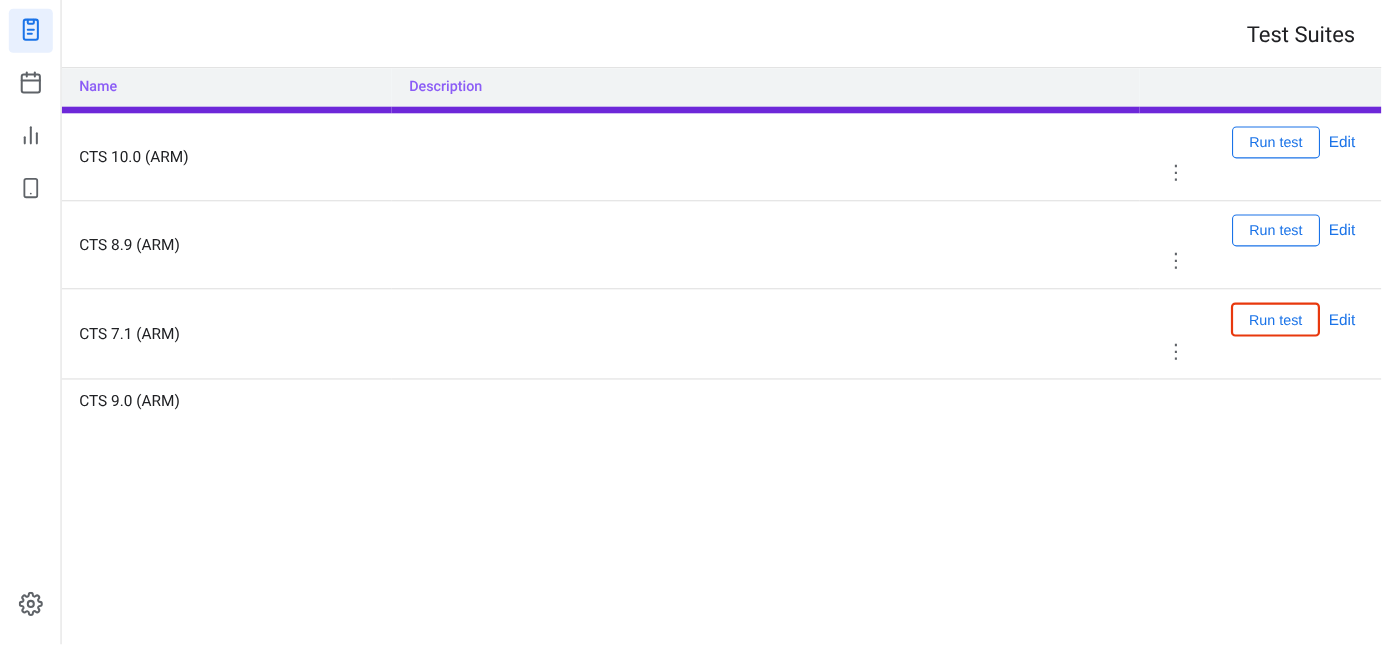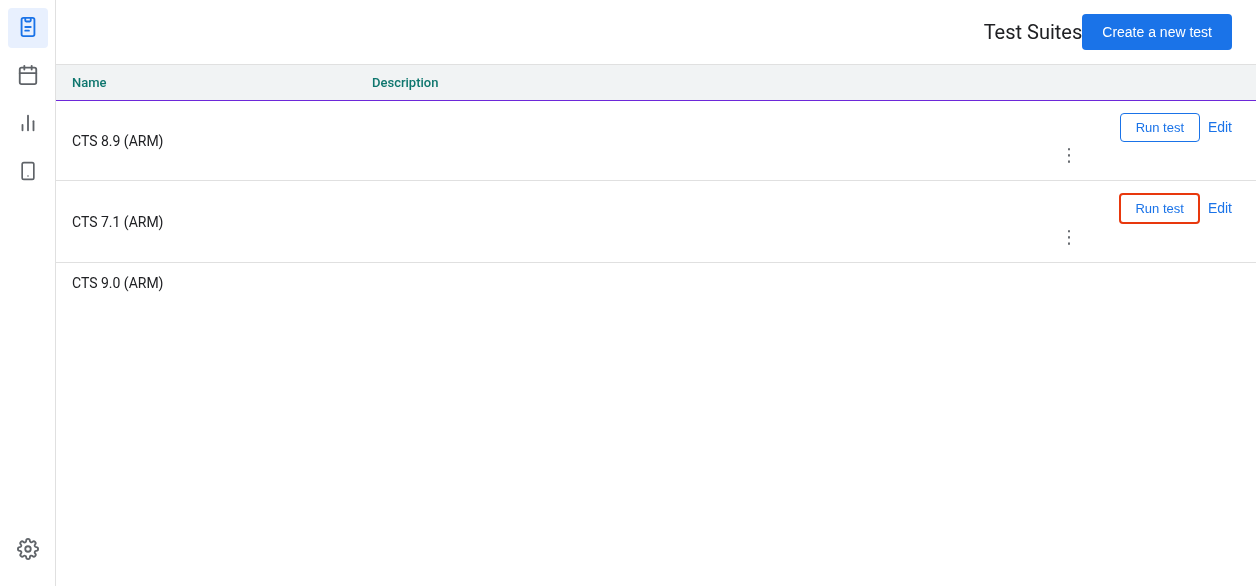--- a/index.html
+++ b/index.html
@@ -79,22 +79,22 @@
       border-collapse: collapse;
     }
     thead tr {
       background: #f1f3f4;
     }
     thead th {
       text-align: left;
       padding: 10px 16px;
       font-size: 13px;
       font-weight: 500;
-      color: #0f766e;
-      border-bottom: 1px solid #6d28d9;
+      color: #8b5cf6;
+      border-bottom: 6px solid #6d28d9;
     }
     tbody tr {
       border-bottom: 1px solid #e0e0e0;
     }
     tbody tr:last-child { border-bottom: none; }
     tbody td {
       padding: 12px 16px;
       vertical-align: middle;
       color: #202124;
       font-size: 14px;
@@ -186,33 +186,37 @@
         <path d="M19.4 15a1.65 1.65 0 0 0 .33 1.82l.06.06a2 2 0 0 1-2.83 2.83l-.06-.06a1.65 1.65 0 0 0-1.82-.33 1.65 1.65 0 0 0-1 1.51V21a2 2 0 0 1-4 0v-.09A1.65 1.65 0 0 0 9 19.4a1.65 1.65 0 0 0-1.82.33l-.06.06a2 2 0 0 1-2.83-2.83l.06-.06A1.65 1.65 0 0 0 4.68 15a1.65 1.65 0 0 0-1.51-1H3a2 2 0 0 1 0-4h.09A1.65 1.65 0 0 0 4.6 9a1.65 1.65 0 0 0-.33-1.82l-.06-.06a2 2 0 0 1 2.83-2.83l.06.06A1.65 1.65 0 0 0 9 4.68a1.65 1.65 0 0 0 1-1.51V3a2 2 0 0 1 4 0v.09a1.65 1.65 0 0 0 1 1.51 1.65 1.65 0 0 0 1.82-.33l.06-.06a2 2 0 0 1 2.83 2.83l-.06.06A1.65 1.65 0 0 0 19.4 9a1.65 1.65 0 0 0 1.51 1H21a2 2 0 0 1 0 4h-.09a1.65 1.65 0 0 0-1.51 1z"></path>
       </svg>
     </span>
   </div>
 </nav>
 
 <div class="main">
 
   <div class="header">
     <h1 class="header-title">Test Suites</h1>
-    <button class="create-btn">Create a new test</button>
   </div>
 
   <div class="table-container">
     <table>
       <thead>
         <tr>
           <th style="width:300px;">Name</th>
           <th>Description</th>
           <th style="width:220px;"></th>
         </tr>
       </thead>
       <tbody id="table-body">
+      <tr>
+            <td style="width: 300px;">CTS 10.0 (ARM)</td>
+            <td></td>
+            <td style="text-align: right; padding-right: 16px; white-space: nowrap;"><button class="run-test-btn">Run test</button><button class="edit-btn">Edit</button><button class="more-btn">⋮</button></td>
+          </tr>
           <tr>
             <td style="width: 300px;">CTS 8.9 (ARM)</td>
             <td></td>
             <td style="text-align: right; padding-right: 16px; white-space: nowrap;"><button class="run-test-btn">Run test</button><button class="edit-btn">Edit</button><button class="more-btn">⋮</button></td>
           </tr>
           <tr>
             <td style="width: 300px;">CTS 7.1 (ARM)</td>
             <td></td>
             <td style="text-align: right; padding-right: 16px; white-space: nowrap;"><button class="run-test-btn highlighted">Run test</button><button class="edit-btn">Edit</button><button class="more-btn">⋮</button></td>
           </tr>

